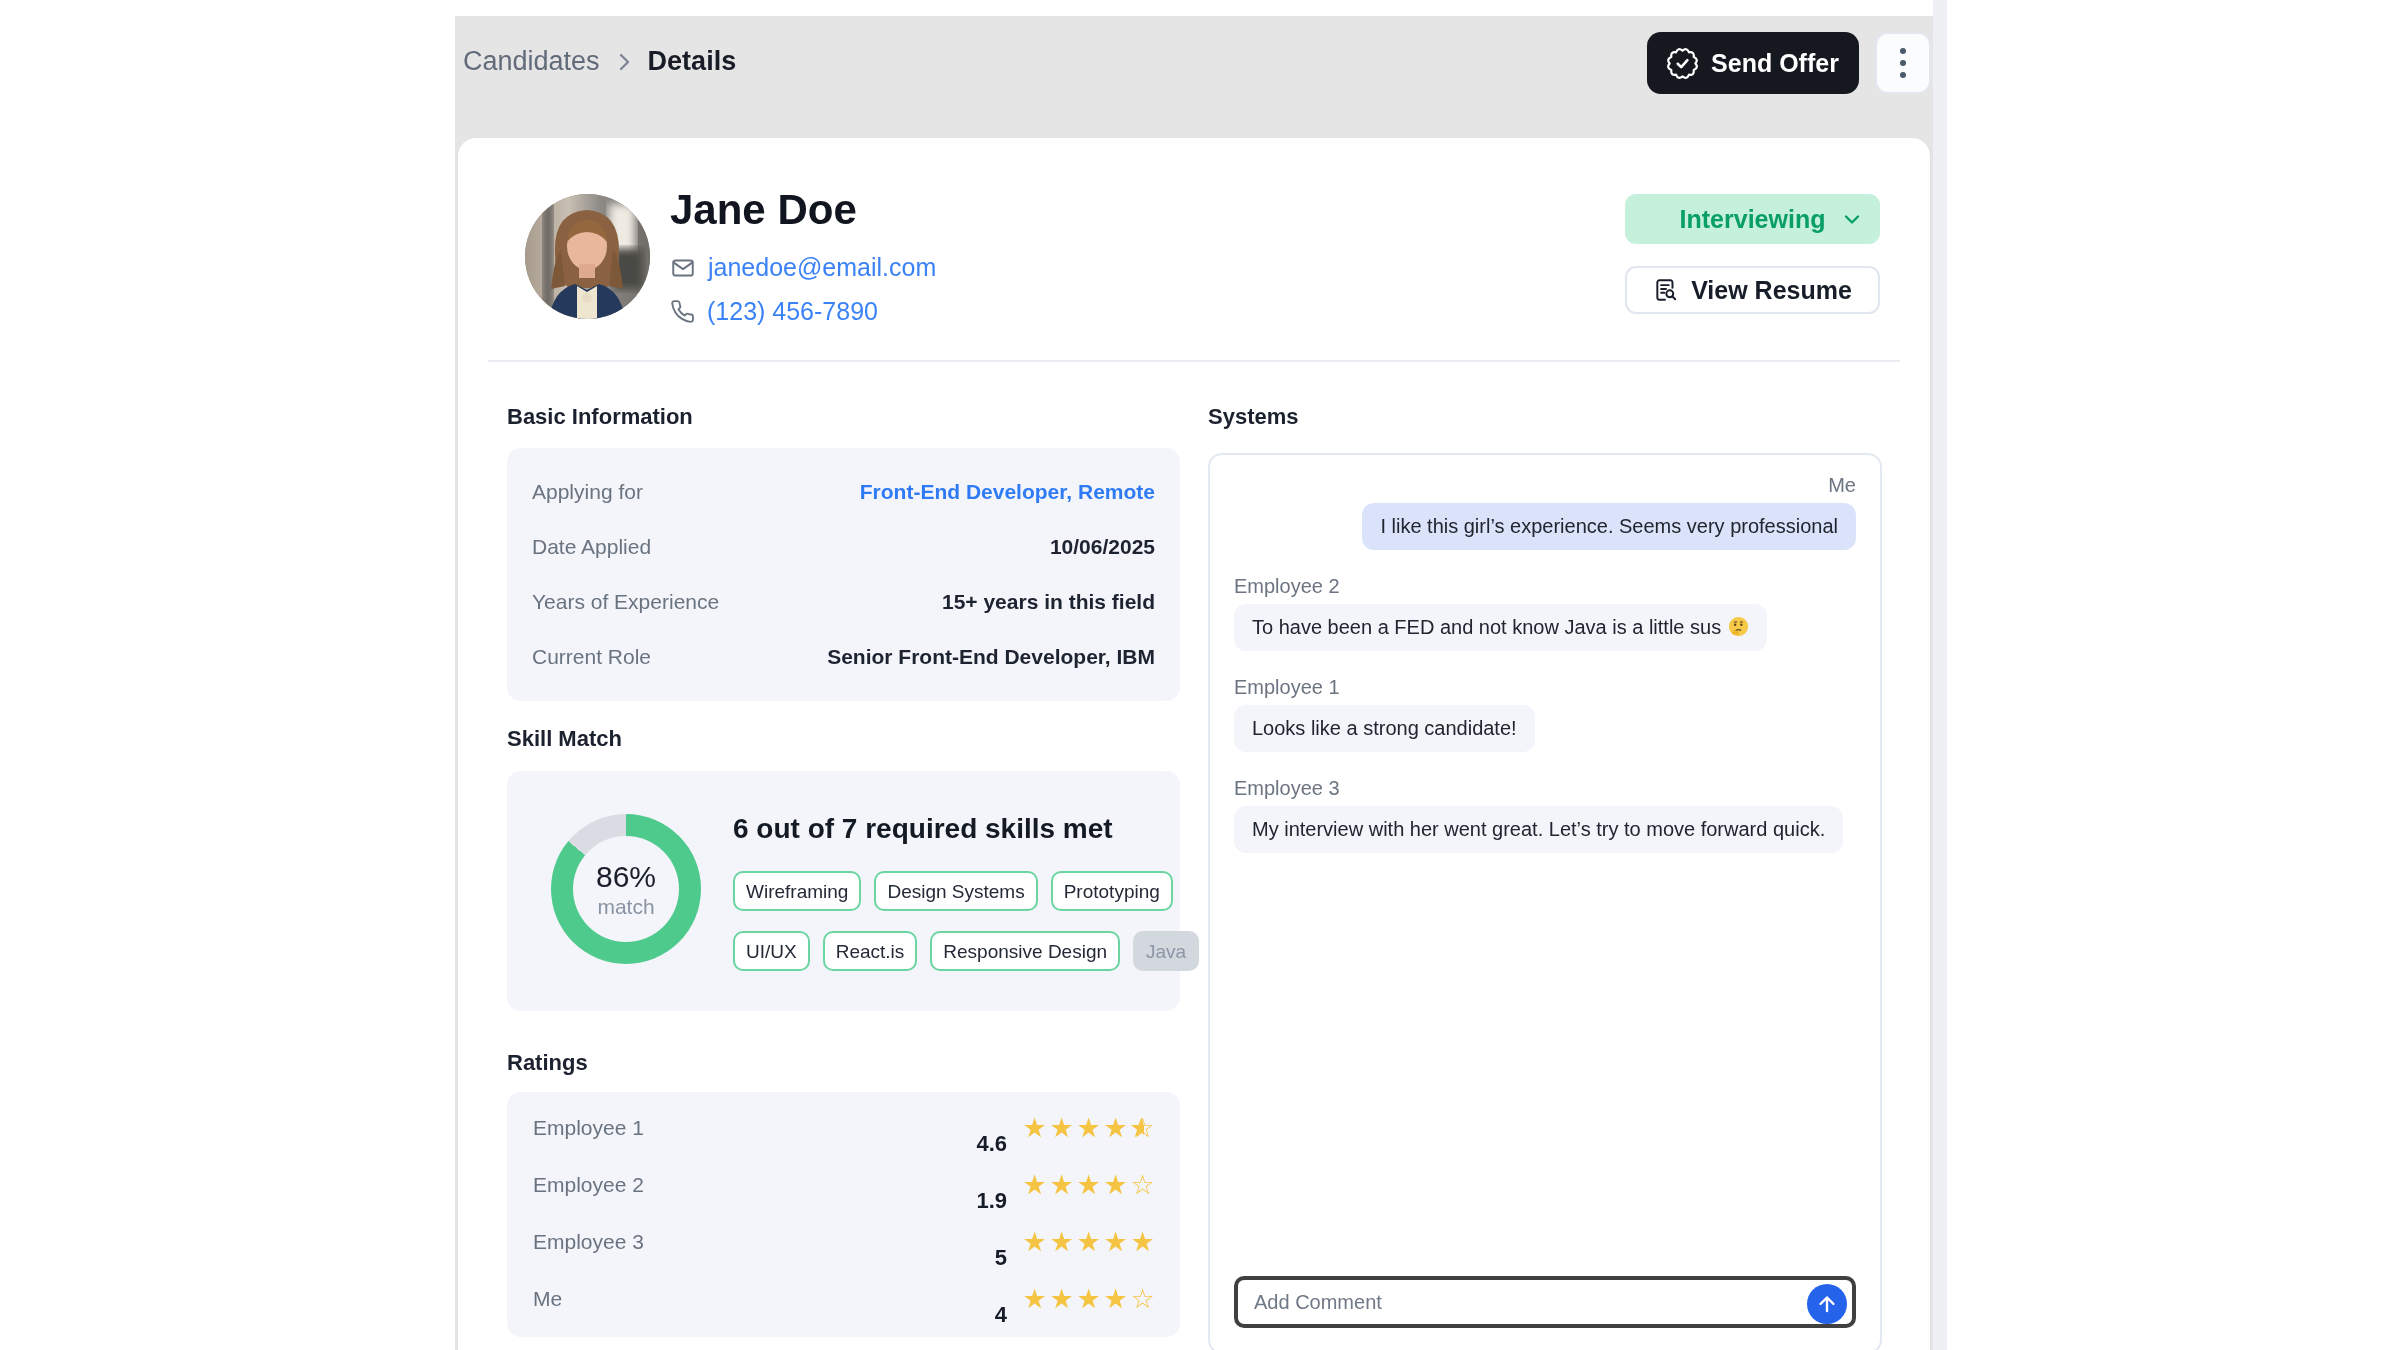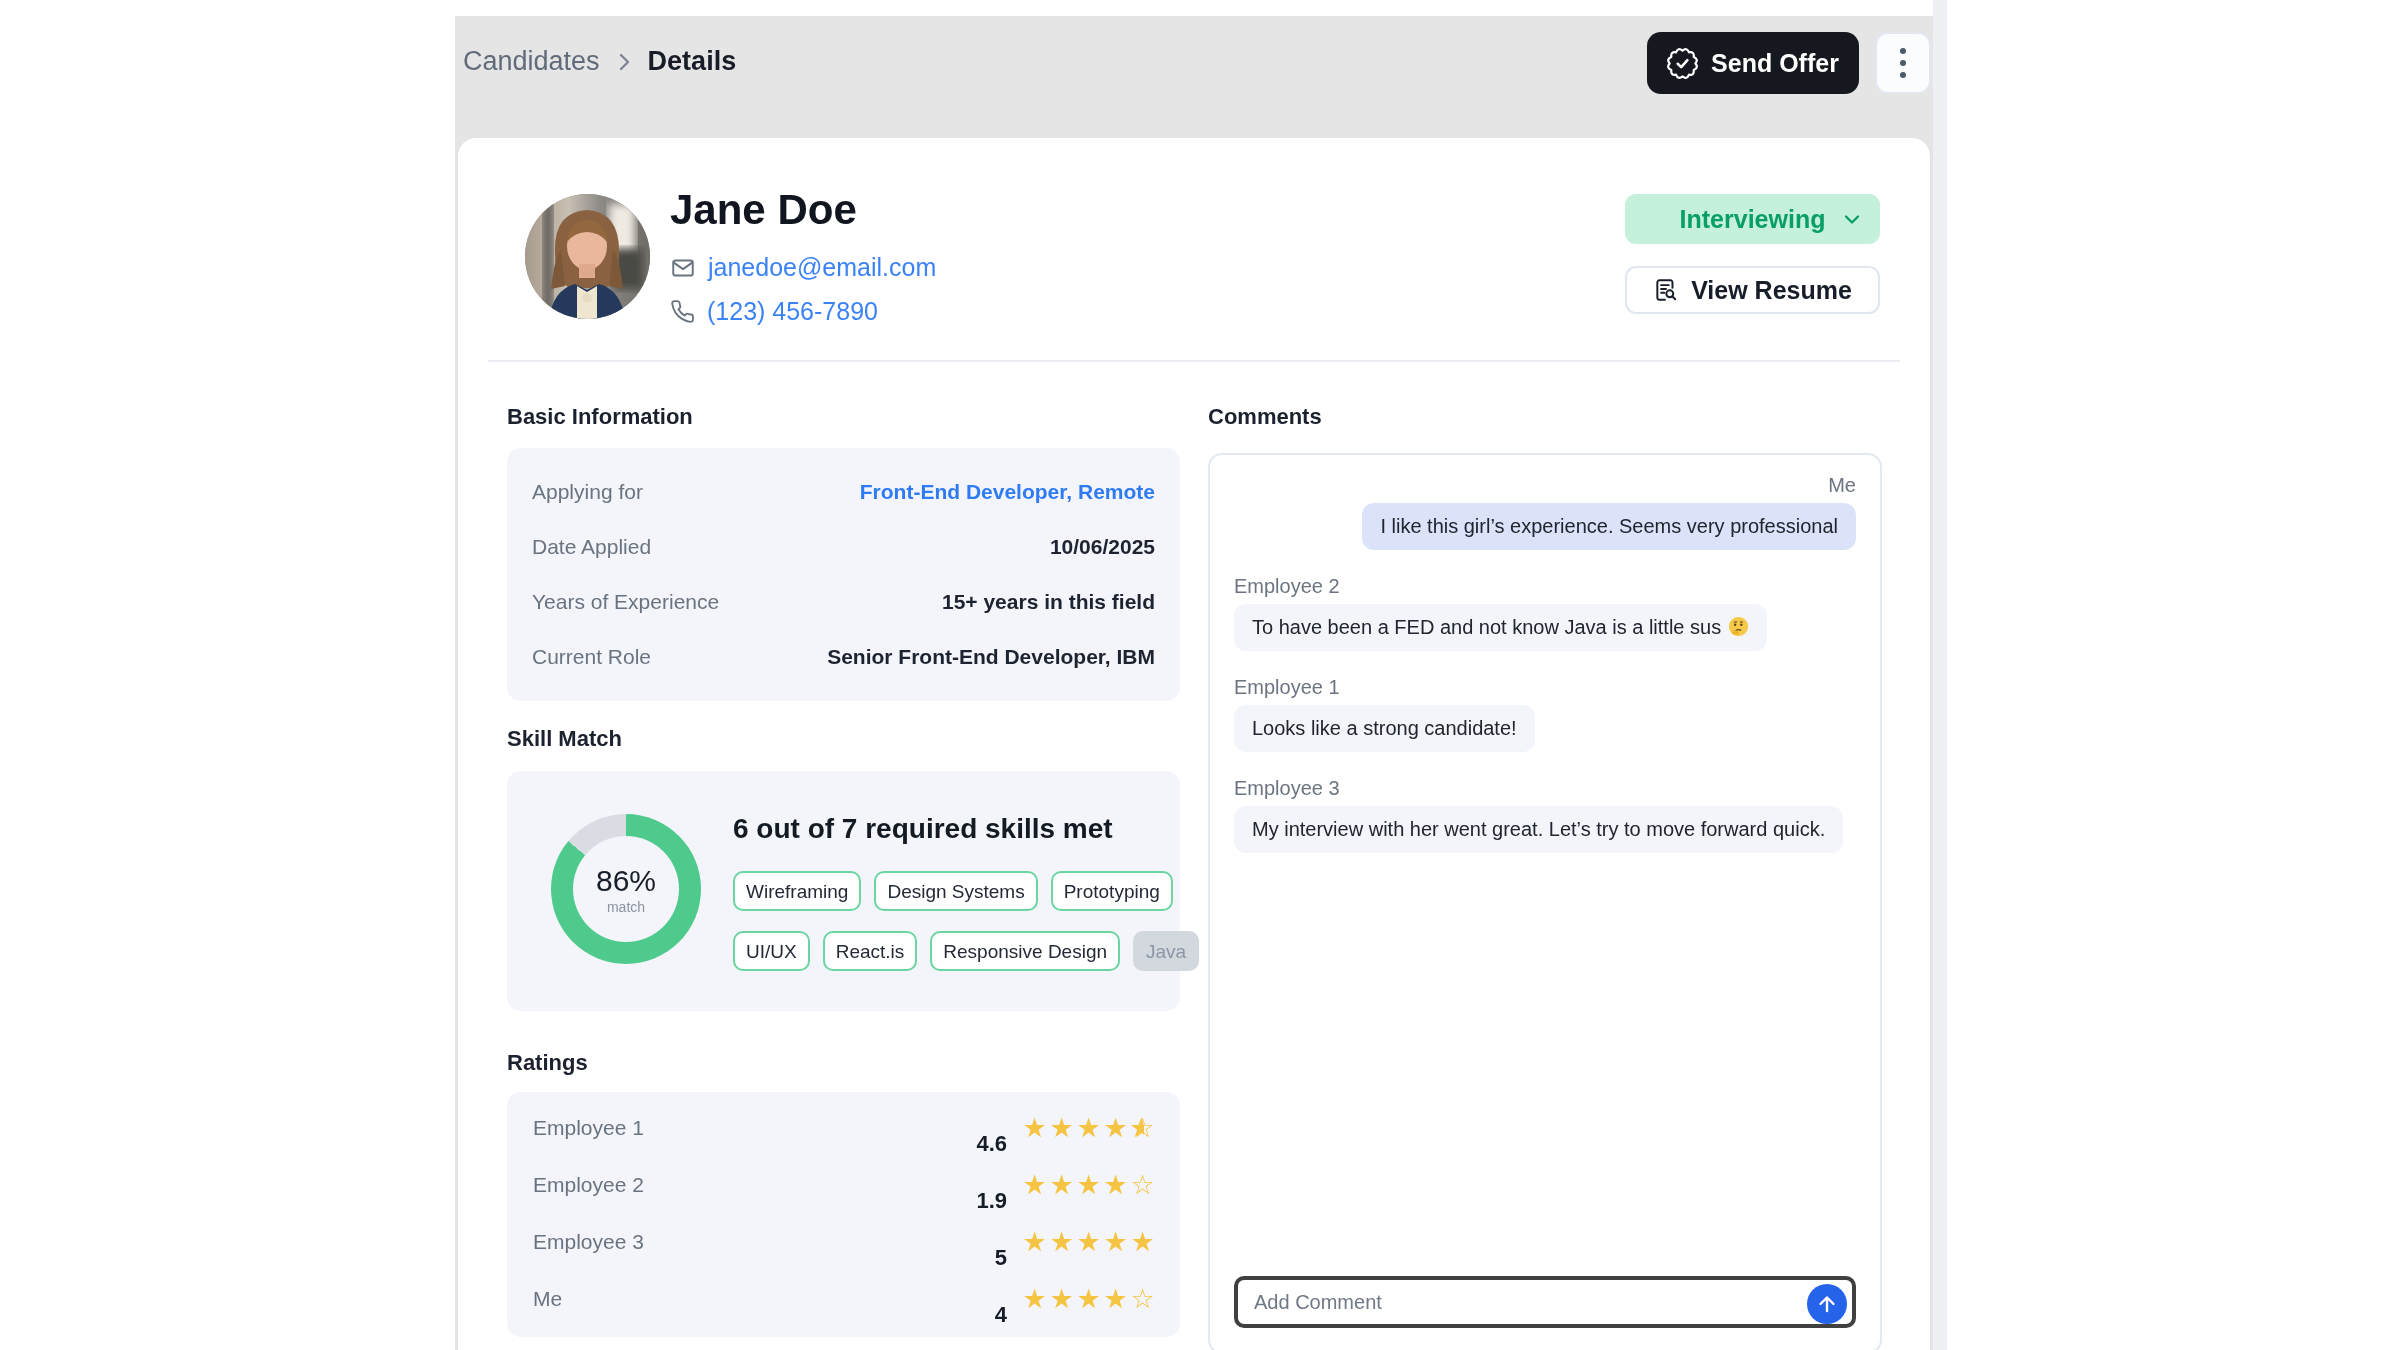--- a/index.html
+++ b/index.html
@@ -47,21 +47,21 @@
   .info-row{height:55px;display:flex;align-items:center;justify-content:space-between;padding:0 25px;}
   .info-label{color:#6a7380;font-size:21px;}
   .info-value{color:#1d2330;font-size:21px;font-weight:700;}
   .info-value.link{color:#2f7bf6;cursor:pointer;}
   
   #skill-card{left:49px;top:633px;width:673px;height:240px;}
   .donut{position:absolute;left:44px;top:43px;width:150px;height:150px;border-radius:50%;}
   .donut-hole{position:absolute;left:22px;top:22px;width:106px;height:106px;border-radius:50%;background:#f3f5fa;
     display:flex;flex-direction:column;align-items:center;justify-content:center;}
   .donut-pct{font-size:30px;font-weight:400;color:#191f2a;}
-  .donut-sub{font-size:14px;color:#8a93a2;margin-top:1px;}
+  .donut-sub{font-size:21px;color:#8a93a2;margin-top:1px;}
   .skill-headline{position:absolute;left:226px;top:42px;font-size:28px;font-weight:700;color:#141a24;}
   .chips{position:absolute;left:226px;top:100px;width:492px;display:flex;flex-wrap:wrap;gap:20px 13px;align-items:center;}
   .chip{height:40px;line-height:38px;padding:0 11px;border-radius:10px;background:#fff;
     border:2px solid #6ad5a1;font-size:19px;color:#232936;box-sizing:border-box;}
   .chip.muted{background:#d3d8df;border-color:#d3d8df;color:#8d96a5;}
   
   #ratings-card{left:49px;top:954px;width:673px;height:245px;padding:7px 0;box-sizing:border-box;}
   .rating-row{height:57px;display:flex;align-items:center;justify-content:space-between;padding:0 24px 0 26px;}
   .rating-name{color:#6a7380;font-size:21px;}
   .rating-right{display:flex;align-items:center;gap:14px;}
@@ -289,21 +289,21 @@
               <span class="star">★</span>
               <span class="star">★</span>
               <span class="star">★</span>
               <span class="star">★</span>
               <span class="star">☆</span>
             </div>
           </div>
         </div>
       </div>
 
-    <div class="section-title" style="left:750px;top:266px;">Comments</div>
+    <div class="section-title" style="left:750px;top:266px;">Systems</div>
     <div id="comments-card" class="subcard">
       <div id="comment-list">
           <div class="msg right"><div class="msg-label">Me</div><div class="bubble">I like this girl’s experience. Seems very professional</div></div>
           <div class="msg left"><div class="msg-label">Employee 2</div><div class="bubble">To have been a FED and not know Java is a little sus<span class="emoji"><svg width="21" height="21" viewBox="0 0 24 24">
     <circle cx="12" cy="12" r="11" fill="#f7c948"></circle>
     <circle cx="8.2" cy="10" r="1.4" fill="#5c4420"></circle>
     <circle cx="15.2" cy="10" r="1.4" fill="#5c4420"></circle>
     <path d="M7.2,7.2 Q8.4,6 9.8,6.8" stroke="#5c4420" stroke-width="1.2" fill="none" stroke-linecap="round"></path>
     <path d="M14,7.2 Q15.2,6 16.6,6.8" stroke="#5c4420" stroke-width="1.2" fill="none" stroke-linecap="round"></path>
     <path d="M9,16.5 Q11.5,15 14.5,16.2" stroke="#5c4420" stroke-width="1.4" fill="none" stroke-linecap="round"></path>

